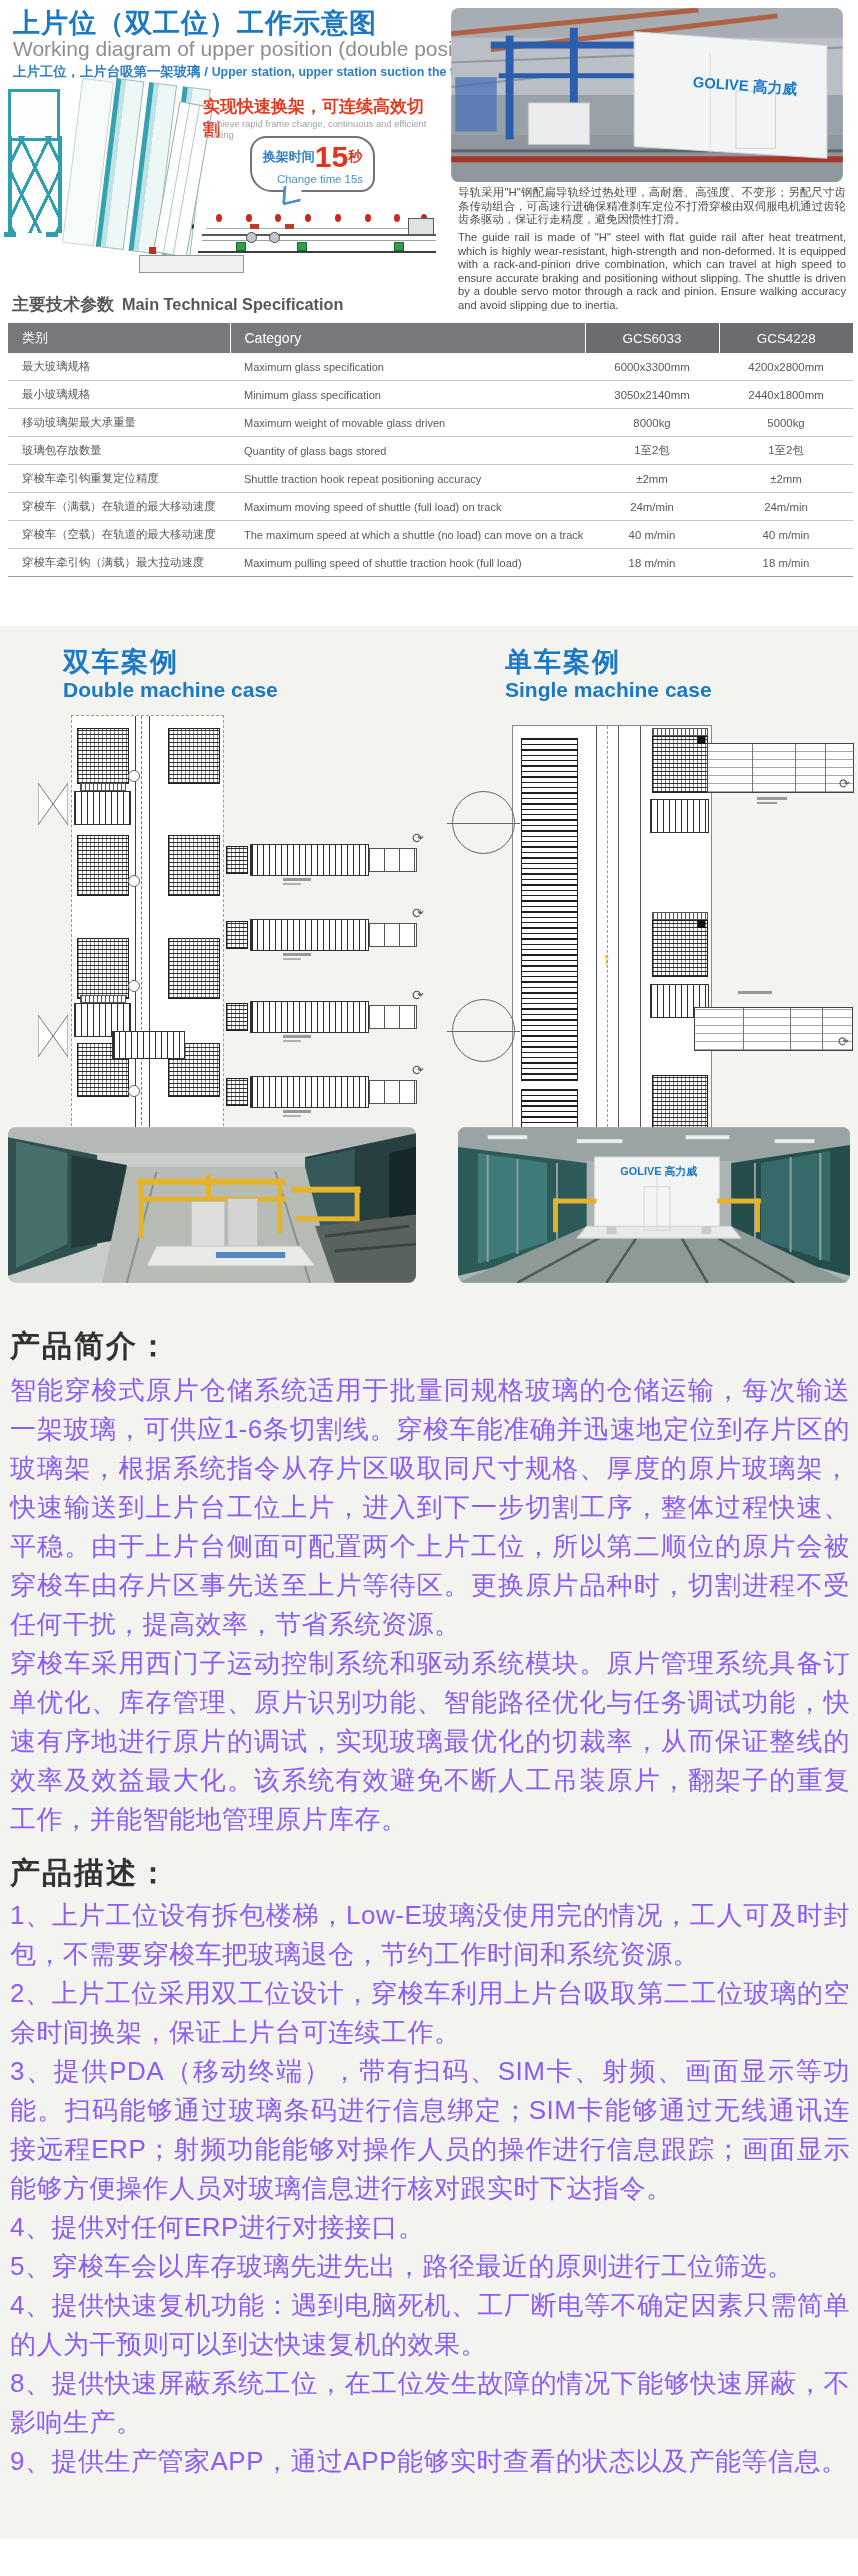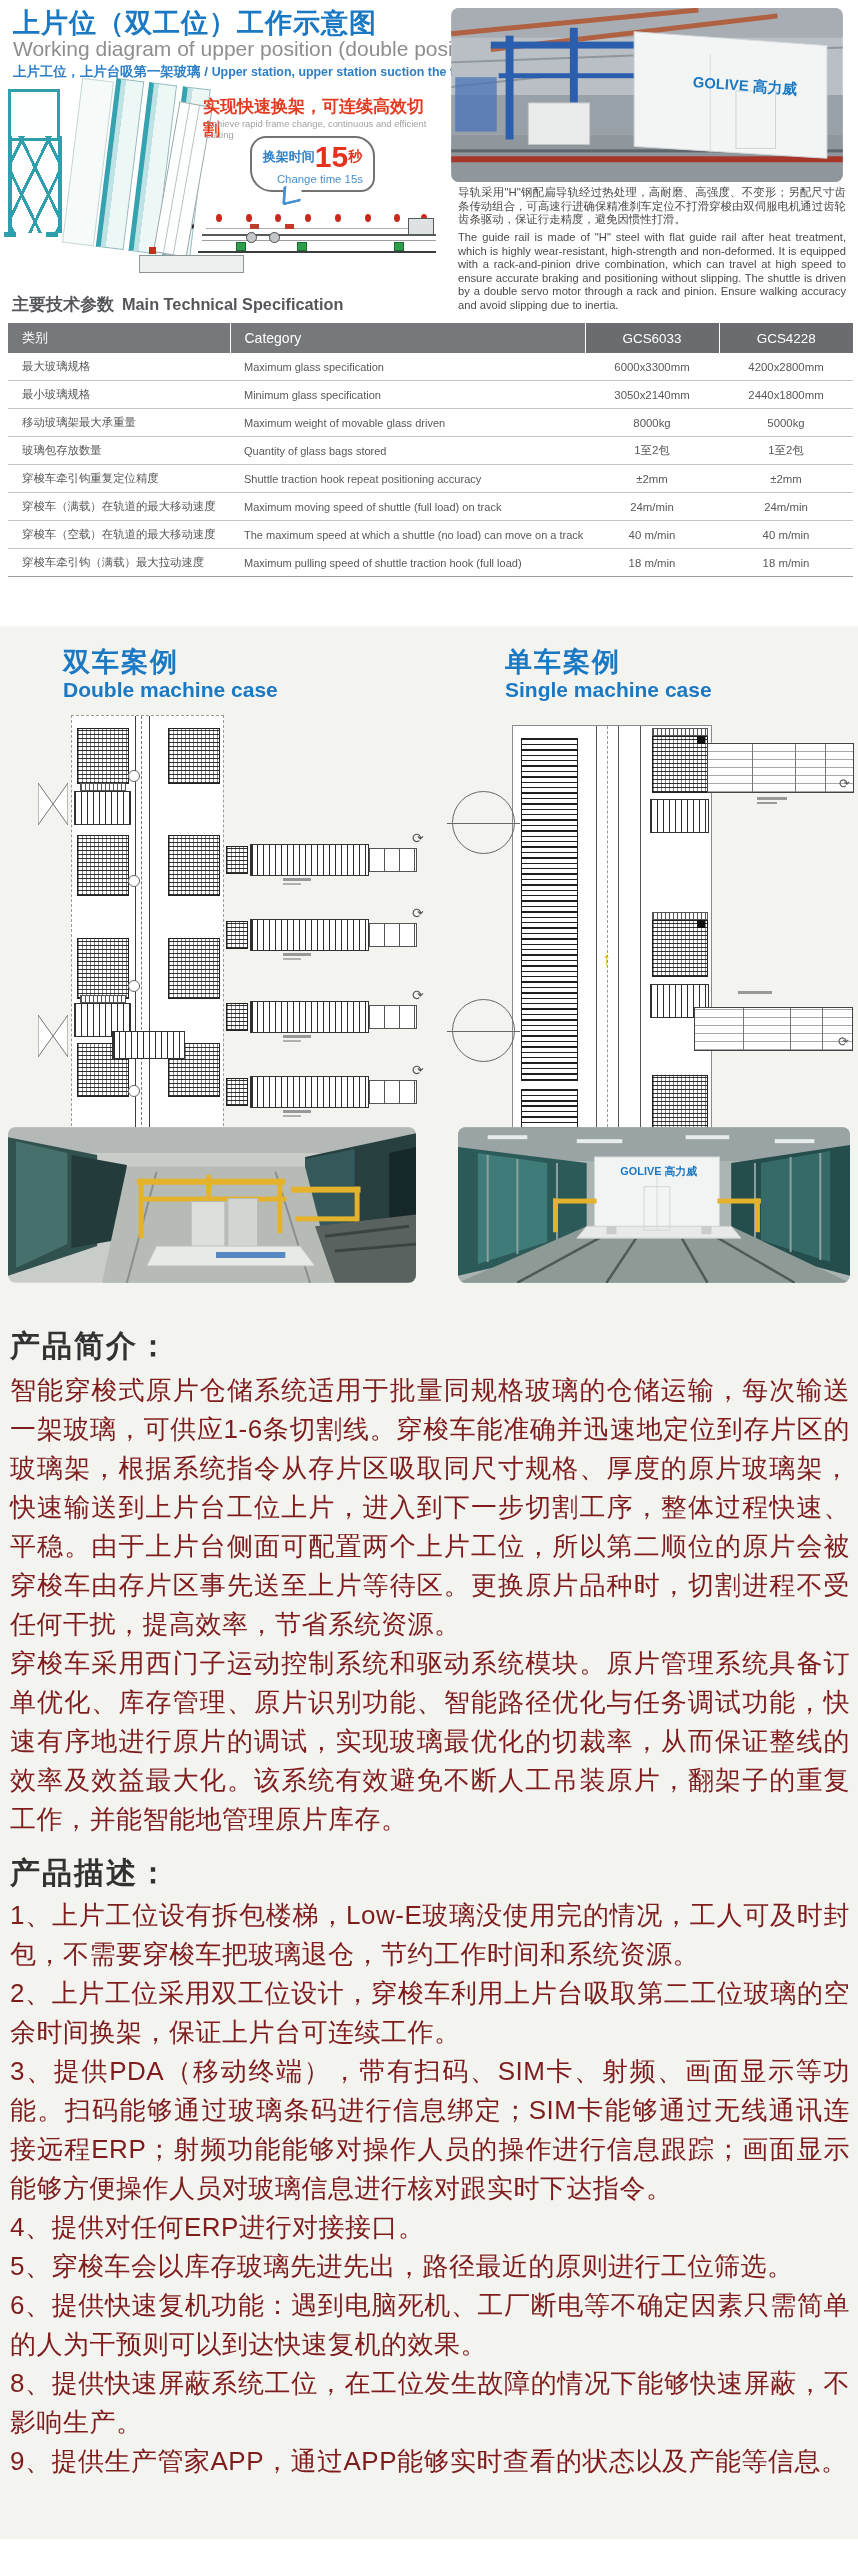--- a/index.html
+++ b/index.html
@@ -100,21 +100,21 @@
     background-image:repeating-linear-gradient(0deg,#a8a8a8 0 1px,transparent 1px 8px);}
   .sconv i{position:absolute;top:0;bottom:0;width:0;border-left:1px solid #777;}
   .sconv .rot{position:absolute;right:3px;bottom:1px;font-size:13px;color:#555;}
   .ydash{background:#999;}
   
   #photo-bl{left:8px;top:1127px;width:408px;height:156px;border-radius:8px;overflow:hidden;}
   #photo-br{left:458px;top:1127px;width:392px;height:156px;border-radius:8px;overflow:hidden;}
   
   .bot-h{font-size:30px;font-weight:700;color:#323232;letter-spacing:2px;}
   .bot-body{width:840px;}
-  .bot-body p{margin:0;font-size:26px;line-height:39px;color:#7f1d1d;text-align:justify;letter-spacing:0.5px;}
+  .bot-body p{margin:0;font-size:26px;line-height:39px;color:#8b5cf6;text-align:justify;letter-spacing:0.5px;}
 </style>
 </head>
 <body>
 
 <div id="page">
 
   <div class="abs band-mid"></div>
   <div class="abs band-bot"></div>
 
   <div class="abs title-zh">上片位（双工位）工作示意图</div>
@@ -466,19 +466,19 @@
     <p>智能穿梭式原片仓储系统适用于批量同规格玻璃的仓储运输，每次输送一架玻璃，可供应1-6条切割线。穿梭车能准确并迅速地定位到存片区的玻璃架，根据系统指令从存片区吸取同尺寸规格、厚度的原片玻璃架，快速输送到上片台工位上片，进入到下一步切割工序，整体过程快速、平稳。由于上片台侧面可配置两个上片工位，所以第二顺位的原片会被穿梭车由存片区事先送至上片等待区。更换原片品种时，切割进程不受任何干扰，提高效率，节省系统资源。</p>
     <p>穿梭车采用西门子运动控制系统和驱动系统模块。原片管理系统具备订单优化、库存管理、原片识别功能、智能路径优化与任务调试功能，快速有序地进行原片的调试，实现玻璃最优化的切裁率，从而保证整线的效率及效益最大化。该系统有效避免不断人工吊装原片，翻架子的重复工作，并能智能地管理原片库存。</p>
   </div>
   <div class="abs bot-h" style="left:10px;top:1853px;">产品描述：</div>
   <div class="abs bot-body" style="left:10px;top:1896px;">
     <p>1、上片工位设有拆包楼梯，Low-E玻璃没使用完的情况，工人可及时封包，不需要穿梭车把玻璃退仓，节约工作时间和系统资源。</p>
     <p>2、上片工位采用双工位设计，穿梭车利用上片台吸取第二工位玻璃的空余时间换架，保证上片台可连续工作。</p>
     <p>3、提供PDA（移动终端），带有扫码、SIM卡、射频、画面显示等功能。扫码能够通过玻璃条码进行信息绑定；SIM卡能够通过无线通讯连接远程ERP；射频功能能够对操作人员的操作进行信息跟踪；画面显示能够方便操作人员对玻璃信息进行核对跟实时下达指令。</p>
     <p>4、提供对任何ERP进行对接接口。</p>
     <p>5、穿梭车会以库存玻璃先进先出，路径最近的原则进行工位筛选。</p>
-    <p>6、提供快速复机功能：遇到电脑死机、工厂断电等不确定因素只需简单的人为干预则可以到达快速复机的效果。</p>
+    <p>4、提供快速复机功能：遇到电脑死机、工厂断电等不确定因素只需简单的人为干预则可以到达快速复机的效果。</p>
     <p>8、提供快速屏蔽系统工位，在工位发生故障的情况下能够快速屏蔽，不影响生产。</p>
     <p>9、提供生产管家APP，通过APP能够实时查看的状态以及产能等信息。</p>
   </div>
 
 </div>
 
 
 </body></html>

